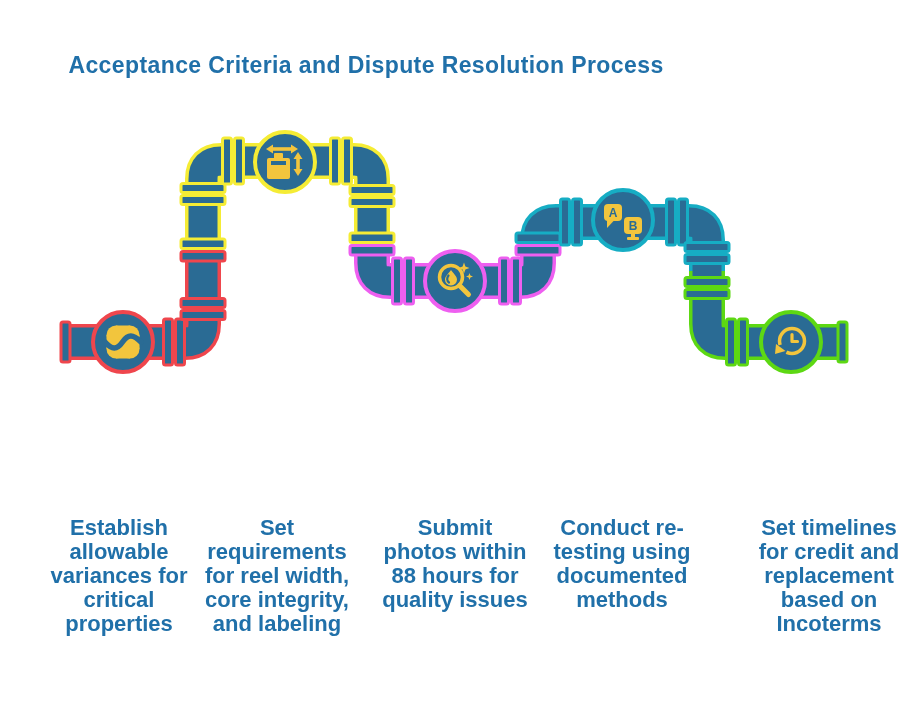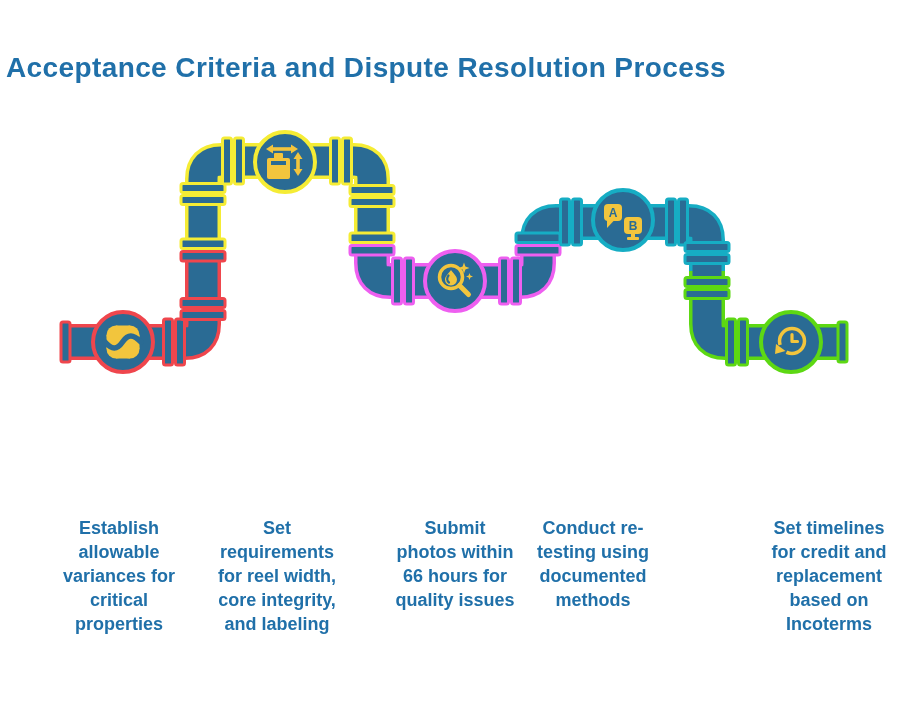--- a/index.html
+++ b/index.html
@@ -3,21 +3,21 @@
 <meta charset="utf-8">
 <style>
   html,body{margin:0;padding:0;}
   body{
     width:915px;height:708px;position:relative;overflow:hidden;
     background:var(--background,#fff);
     font-family:"Liberation Sans", sans-serif;
   }
   .page-title{
     position:absolute;top:52px;left:0;width:732px;margin:0;
-    text-align:center;font-size:28px;font-weight:bold;letter-spacing:.4px;
+    text-align:center;font-size:23px;font-weight:bold;letter-spacing:.4px;
     color:var(--text,#2070a9);
   }
   svg.pipes{position:absolute;top:0;left:0;}
   
   .outline{fill:none;stroke-width:36;stroke-linecap:butt;}
   .core{fill:none;stroke:var(--pipe);stroke-width:29;stroke-linecap:butt;}
   .s1{stroke:var(--step1);} .s2{stroke:var(--step2);} .s3{stroke:var(--step3);}
   .s4{stroke:var(--step4);} .s5{stroke:var(--step5);}
   
   .cb{fill:var(--pipe);stroke-width:3;}
@@ -26,21 +26,21 @@
   .gold{fill:var(--gold);}
   .gold-stroke{stroke:var(--gold);fill:none;}
   .blue-fill{fill:var(--pipe);}
   .blue-stroke{stroke:var(--pipe);fill:none;}
   .ab-letter{font-family:"Liberation Sans",sans-serif;font-weight:bold;font-size:12px;
     fill:var(--pipe);text-anchor:middle;}
   
   .step-label{
     position:absolute;top:516px;width:170px;
     text-align:center;white-space:pre-line;
-    font-size:18px;font-weight:bold;line-height:24px;
+    font-size:22px;font-weight:bold;line-height:24px;
     color:var(--text,#2070a9);
   }
 </style>
 </head>
 <body>
 
 <h1 class="page-title">Acceptance Criteria and Dispute Resolution Process</h1>
 
 <svg class="pipes" width="915" height="708" viewBox="0 0 915 708">
 
@@ -183,23 +183,23 @@
 variances for
 critical
 properties</div>
 <div class="step-label" style="left:192px;">Set
 requirements
 for reel width,
 core integrity,
 and labeling</div>
 <div class="step-label" style="left:370px;">Submit
 photos within
-66 hours for
+88 hours for
 quality issues</div>
-<div class="step-label" style="left:508px;">Conduct re-
+<div class="step-label" style="left:537px;">Conduct re-
 testing using
 documented
 methods</div>
 <div class="step-label" style="left:744px;">Set timelines
 for credit and
 replacement
 based on
 Incoterms</div>
 
 </body></html>

